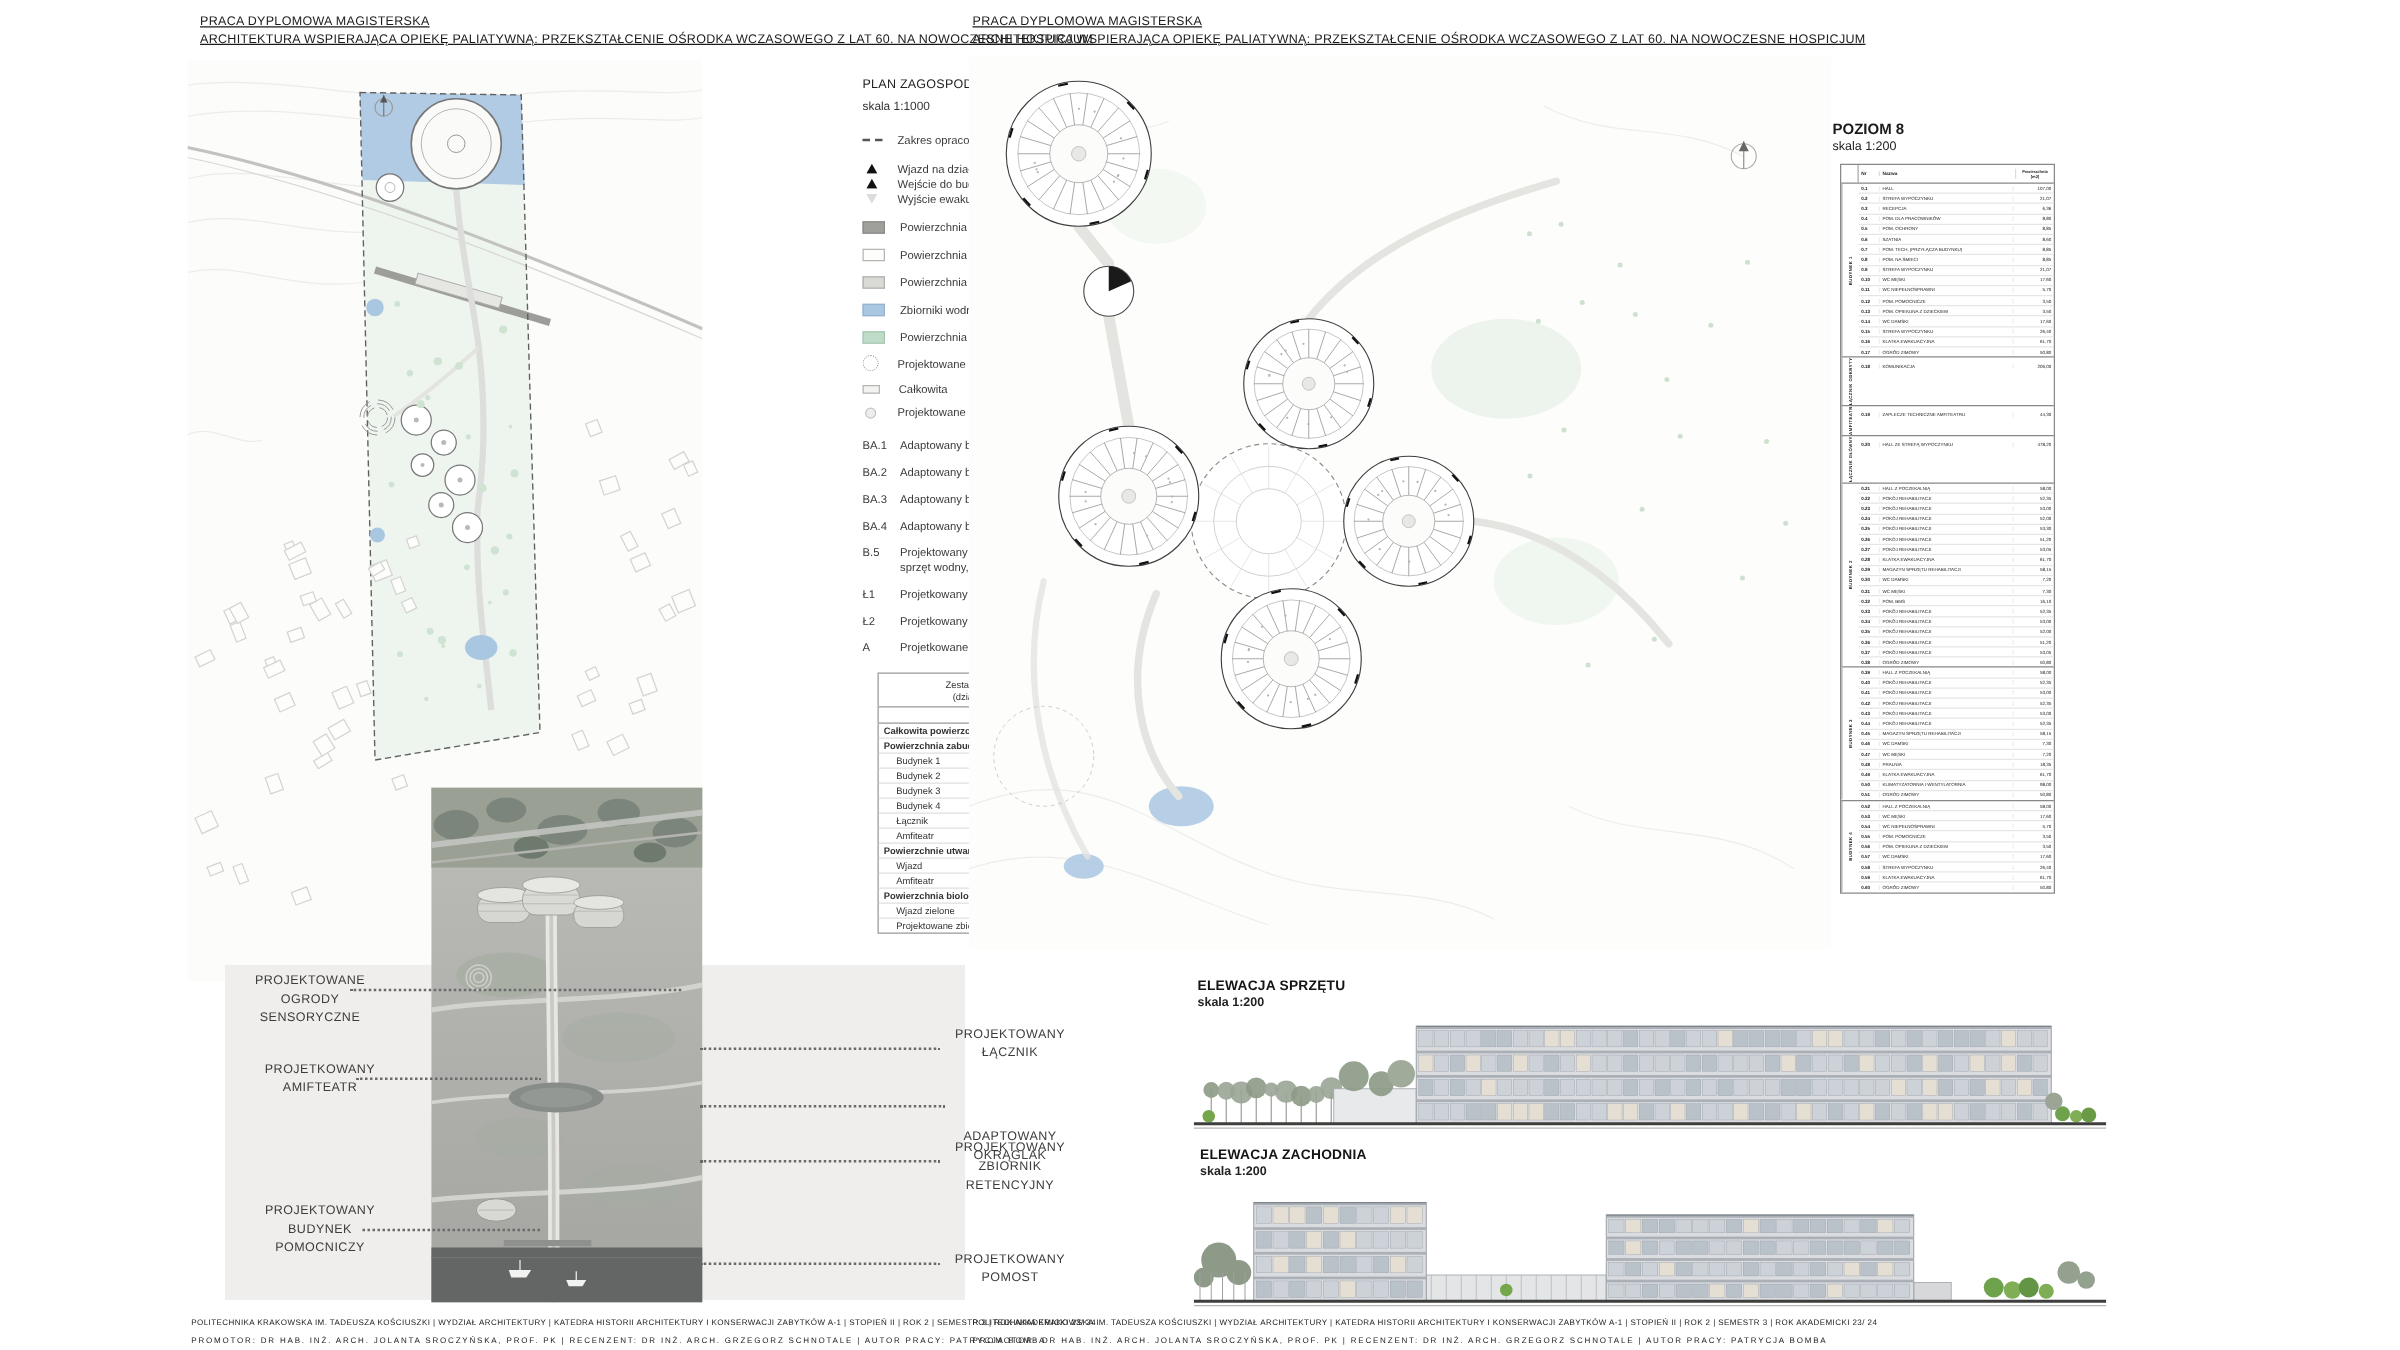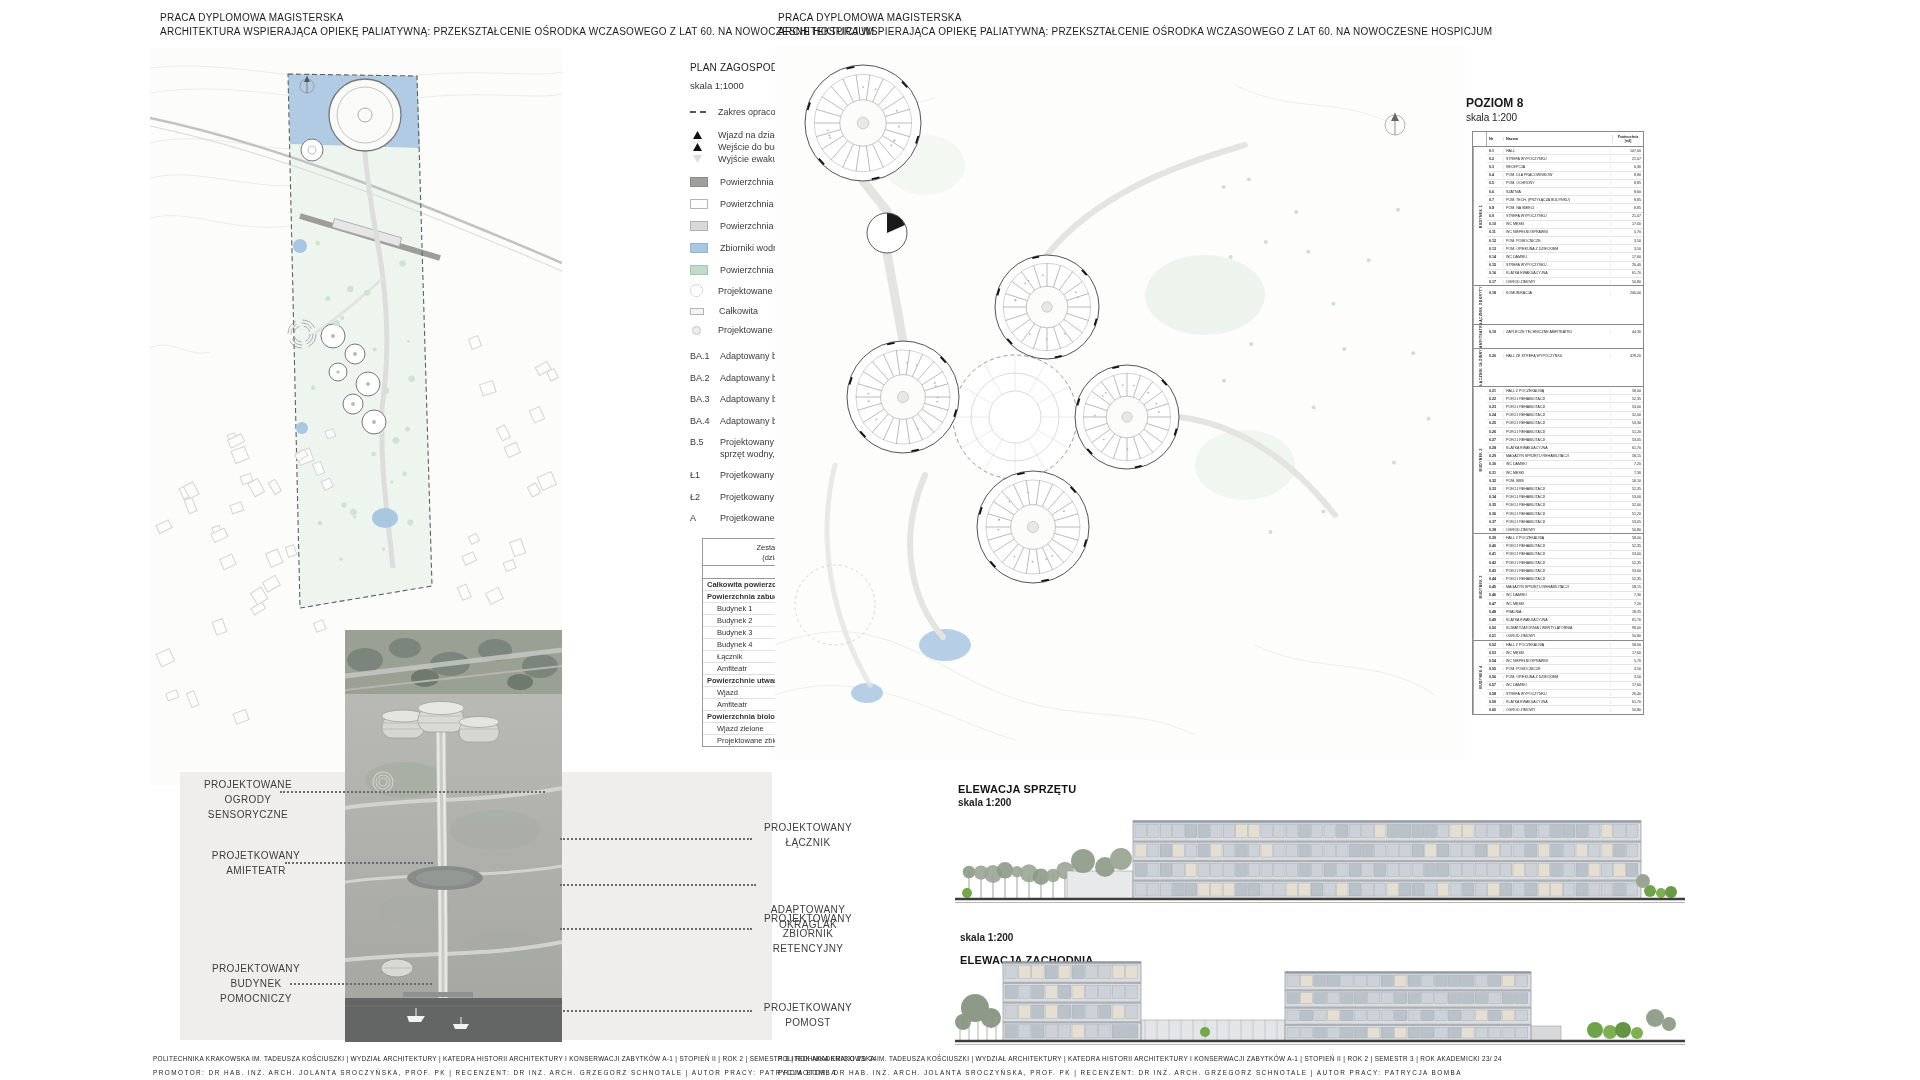--- a/index.html
+++ b/index.html
@@ -1,20 +1,20 @@
 <!DOCTYPE html>
 <html><head>
 <meta charset="utf-8">
 <style>
   html,body{margin:0;padding:0;background:#ffffff;}
   body{width:1920px;height:1080px;position:relative;overflow:hidden;
        font-family:"Liberation Sans", sans-serif;color:#222;}
   .abs{position:absolute;}
   
-  .hdr div{font-size:10px;line-height:13.5px;letter-spacing:.25px;color:#1b1b1b;white-space:nowrap;}
+  .hdr div{font-size:10px;line-height:13.5px;letter-spacing:.25px;color:#1b1b1b;white-space:nowrap;text-decoration:underline;}
   
   .lg-title{font-size:10px;color:#222;letter-spacing:.2px;}
   .lg-scale{font-size:9.5px;margin-top:7px;color:#333;}
   .lg-items{margin-top:16px;}
   .lg-row{display:flex;align-items:center;margin-bottom:9px;font-size:9px;color:#3a3a3a;}
   .lg-row.tight{margin-bottom:2px;}
   .lg-row.gap{margin-bottom:13px;}
   .lg-row.big{margin-bottom:12px;}
   .sw{width:16px;height:8px;margin-right:12px;flex:none;}
   .sw.dash{height:0;border-top:2px dashed #555;}
@@ -1442,21 +1442,21 @@
   <g>
     <circle cx="695" cy="78" r="6" fill="#6fa24c"></circle>
       <circle cx="706" cy="80" r="5" fill="#7fae54"></circle>
     <circle cx="716" cy="79" r="6" fill="#699b47"></circle>
       <circle cx="688" cy="68" r="7" fill="#9aa596"></circle>
   </g>
   <line x1="0" y1="86" x2="730" y2="86" stroke="#3e3e3c" stroke-width="2.4"></line>
   <line x1="0" y1="89.5" x2="730" y2="89.5" stroke="#b5b5b1" stroke-width="1"></line>
 </svg>
 
-<div class="abs etitle" style="left:960px;top:954px">ELEWACJA ZACHODNIA</div>
+<div class="abs etitle" style="left:960px;top:918px">ELEWACJA ZACHODNIA</div>
 <div class="abs escale" style="left:960px;top:932px">skala 1:200</div>
 
 <svg id="elevW" class="abs" style="left:955px;top:948px" width="730" height="100" viewBox="0 0 730 100">
   <g id="elevW-trees">
       <circle cx="20" cy="60" r="14" fill="#8e9a88"></circle>
       <circle cx="36" cy="70" r="10" fill="#8e9a88"></circle>
       <circle cx="8" cy="74" r="8" fill="#8e9a88"></circle>
       <line x1="5" y1="93" x2="5" y2="70" stroke="#a0a09c" stroke-width="0.8"></line>
       <line x1="14" y1="93" x2="14" y2="70" stroke="#a0a09c" stroke-width="0.8"></line>
       <line x1="23" y1="93" x2="23" y2="70" stroke="#a0a09c" stroke-width="0.8"></line>

